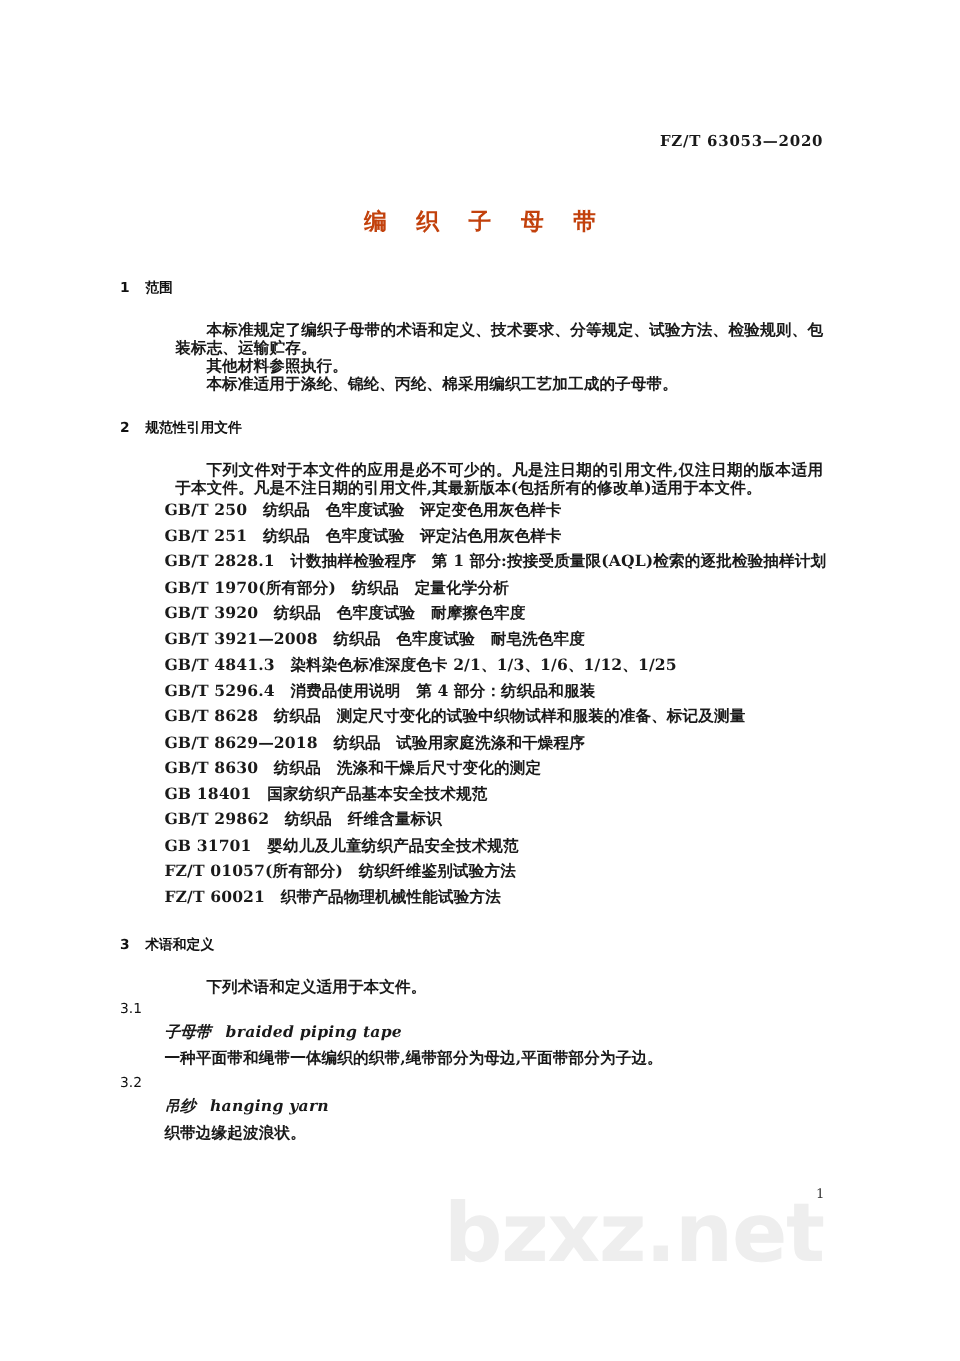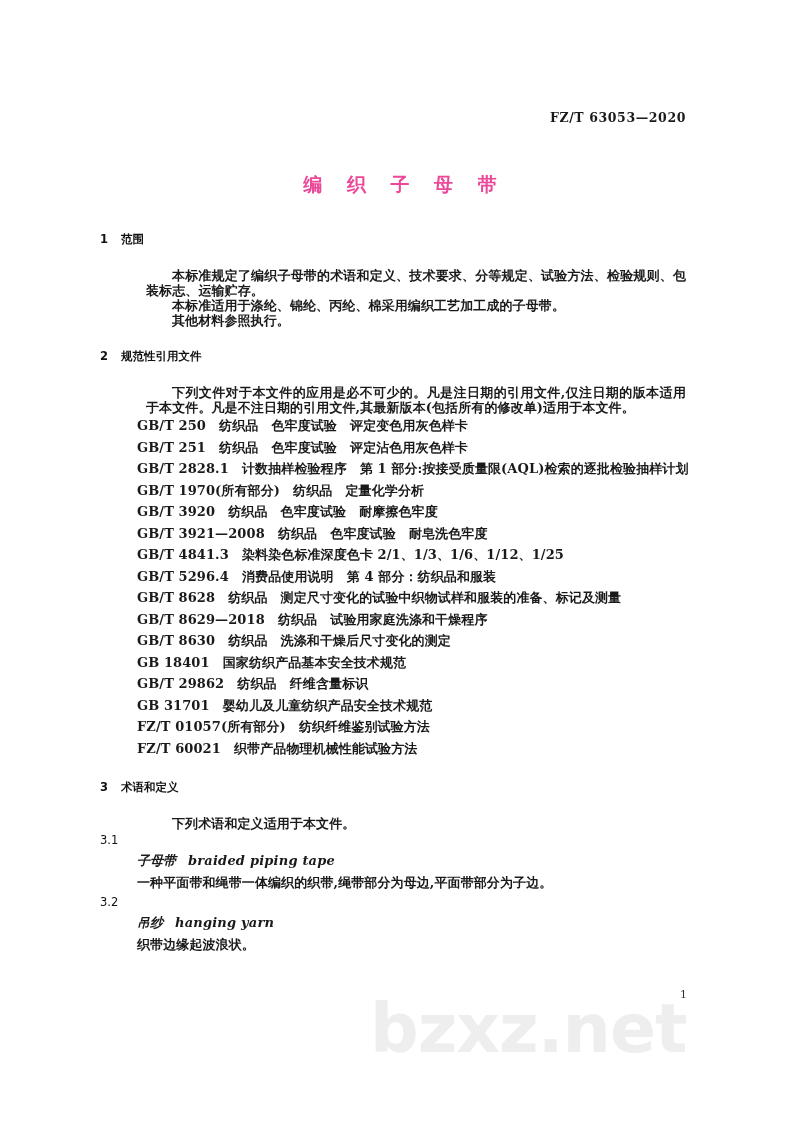--- a/index.html
+++ b/index.html
@@ -50,21 +50,21 @@
     position: absolute;
     left: 0;
     right: 0;
     top: 172px;
     text-align: center;
     font-family: "DejaVu Sans", "Liberation Sans", sans-serif;
     font-size: 19px;
     font-weight: 700;
     letter-spacing: 9px;
     text-indent: 9px;
-    color: #ec4899;
+    color: #c2410c;
   }
 
   
   .content {
     position: absolute;
     left: 100px;
     top: 232px;
     width: 586px;
   }
 
@@ -150,22 +150,22 @@
 
   <div class="doc-header">FZ/T 63053—2020</div>
 
   <div class="doc-title">编 织 子 母 带</div>
 
   <div class="content">
 
     <div class="sec-head"><span class="num">1</span><span>范围</span></div>
     <div class="gap-lg"></div>
     <div class="para indent">本标准规定了编织子母带的术语和定义、技术要求、分等规定、试验方法、检验规则、包装标志、运输贮存。</div>
+    <div class="para indent">其他材料参照执行。</div>
     <div class="para indent">本标准适用于涤纶、锦纶、丙纶、棉采用编织工艺加工成的子母带。</div>
-    <div class="para indent">其他材料参照执行。</div>
 
     <div class="gap-lg"></div>
 
     <div class="sec-head"><span class="num">2</span><span>规范性引用文件</span></div>
     <div class="gap-lg"></div>
     <div class="para indent">下列文件对于本文件的应用是必不可少的。凡是注日期的引用文件,仅注日期的版本适用于本文件。凡是不注日期的引用文件,其最新版本(包括所有的修改单)适用于本文件。</div>
 
     <div class="ref-item">GB/T 250　纺织品　色牢度试验　评定变色用灰色样卡</div>
     <div class="ref-item">GB/T 251　纺织品　色牢度试验　评定沾色用灰色样卡</div>
     <div class="ref-item">GB/T 2828.1　计数抽样检验程序　第 1 部分:按接受质量限(AQL)检索的逐批检验抽样计划</div>

